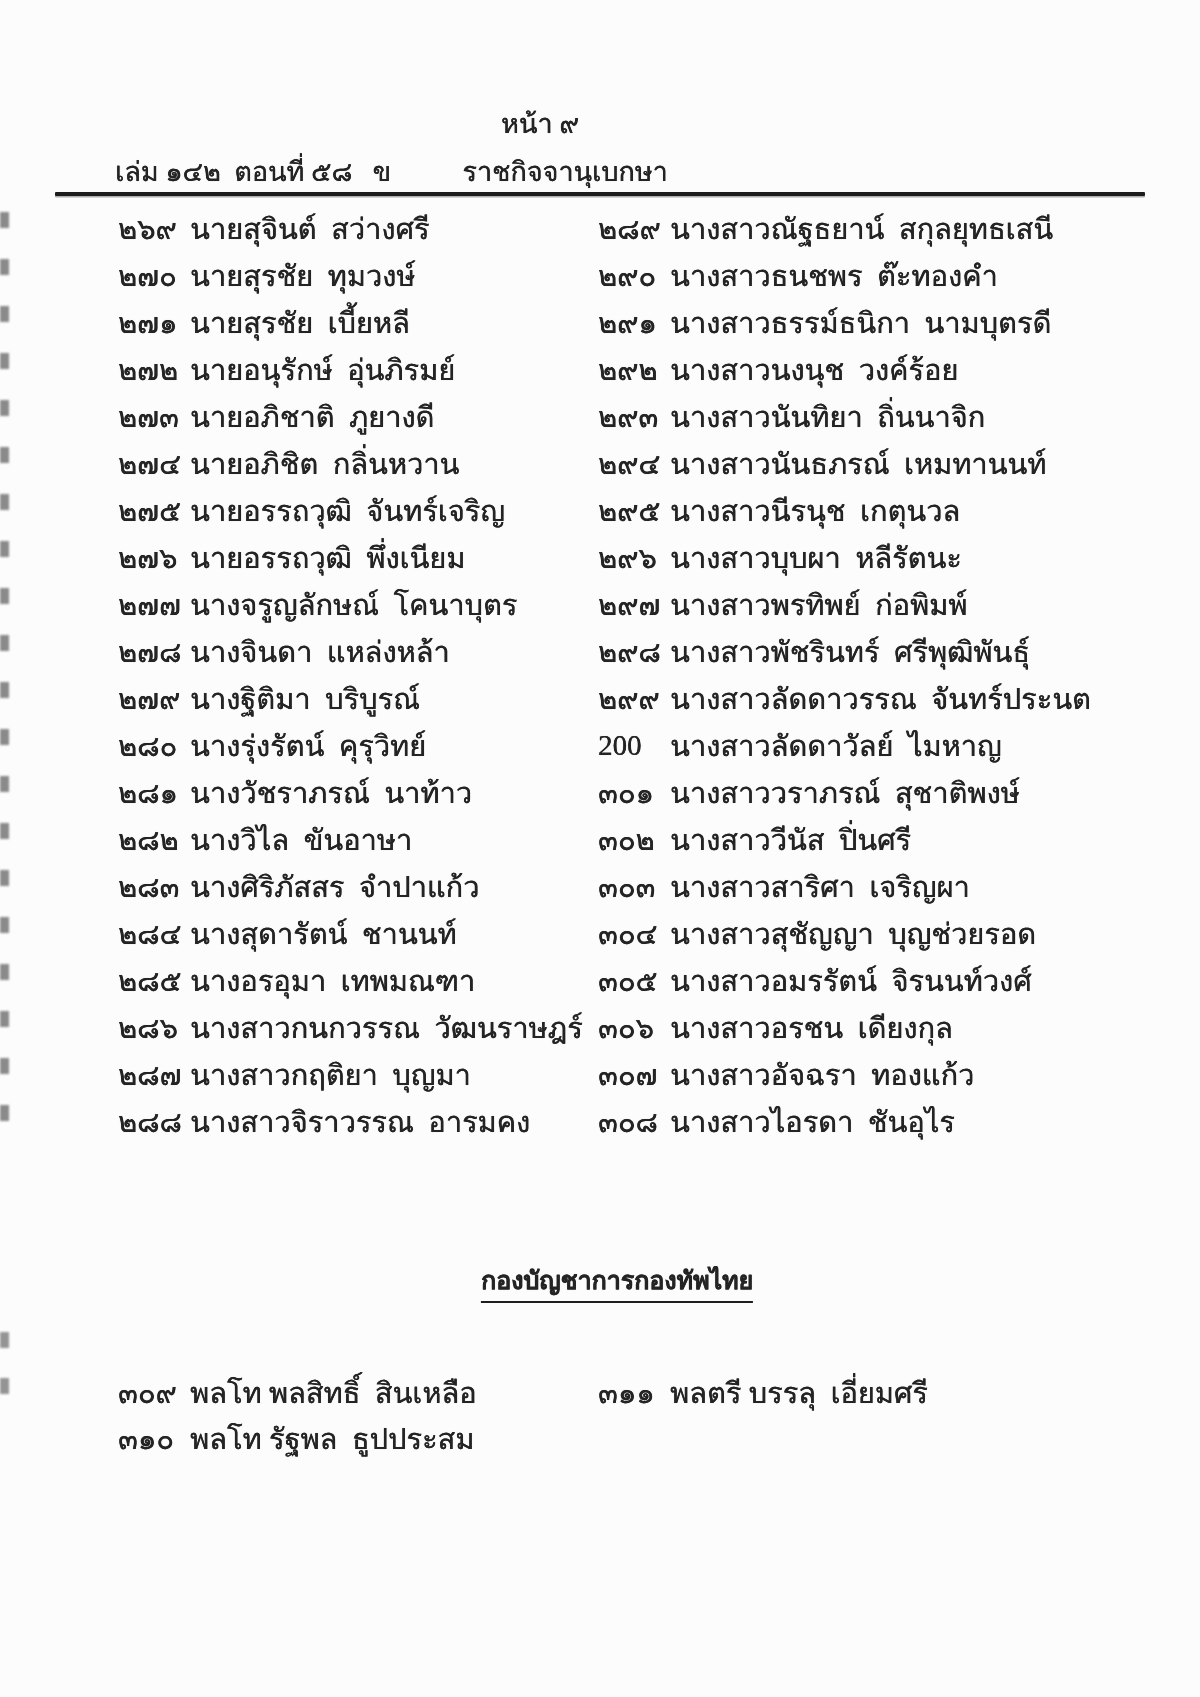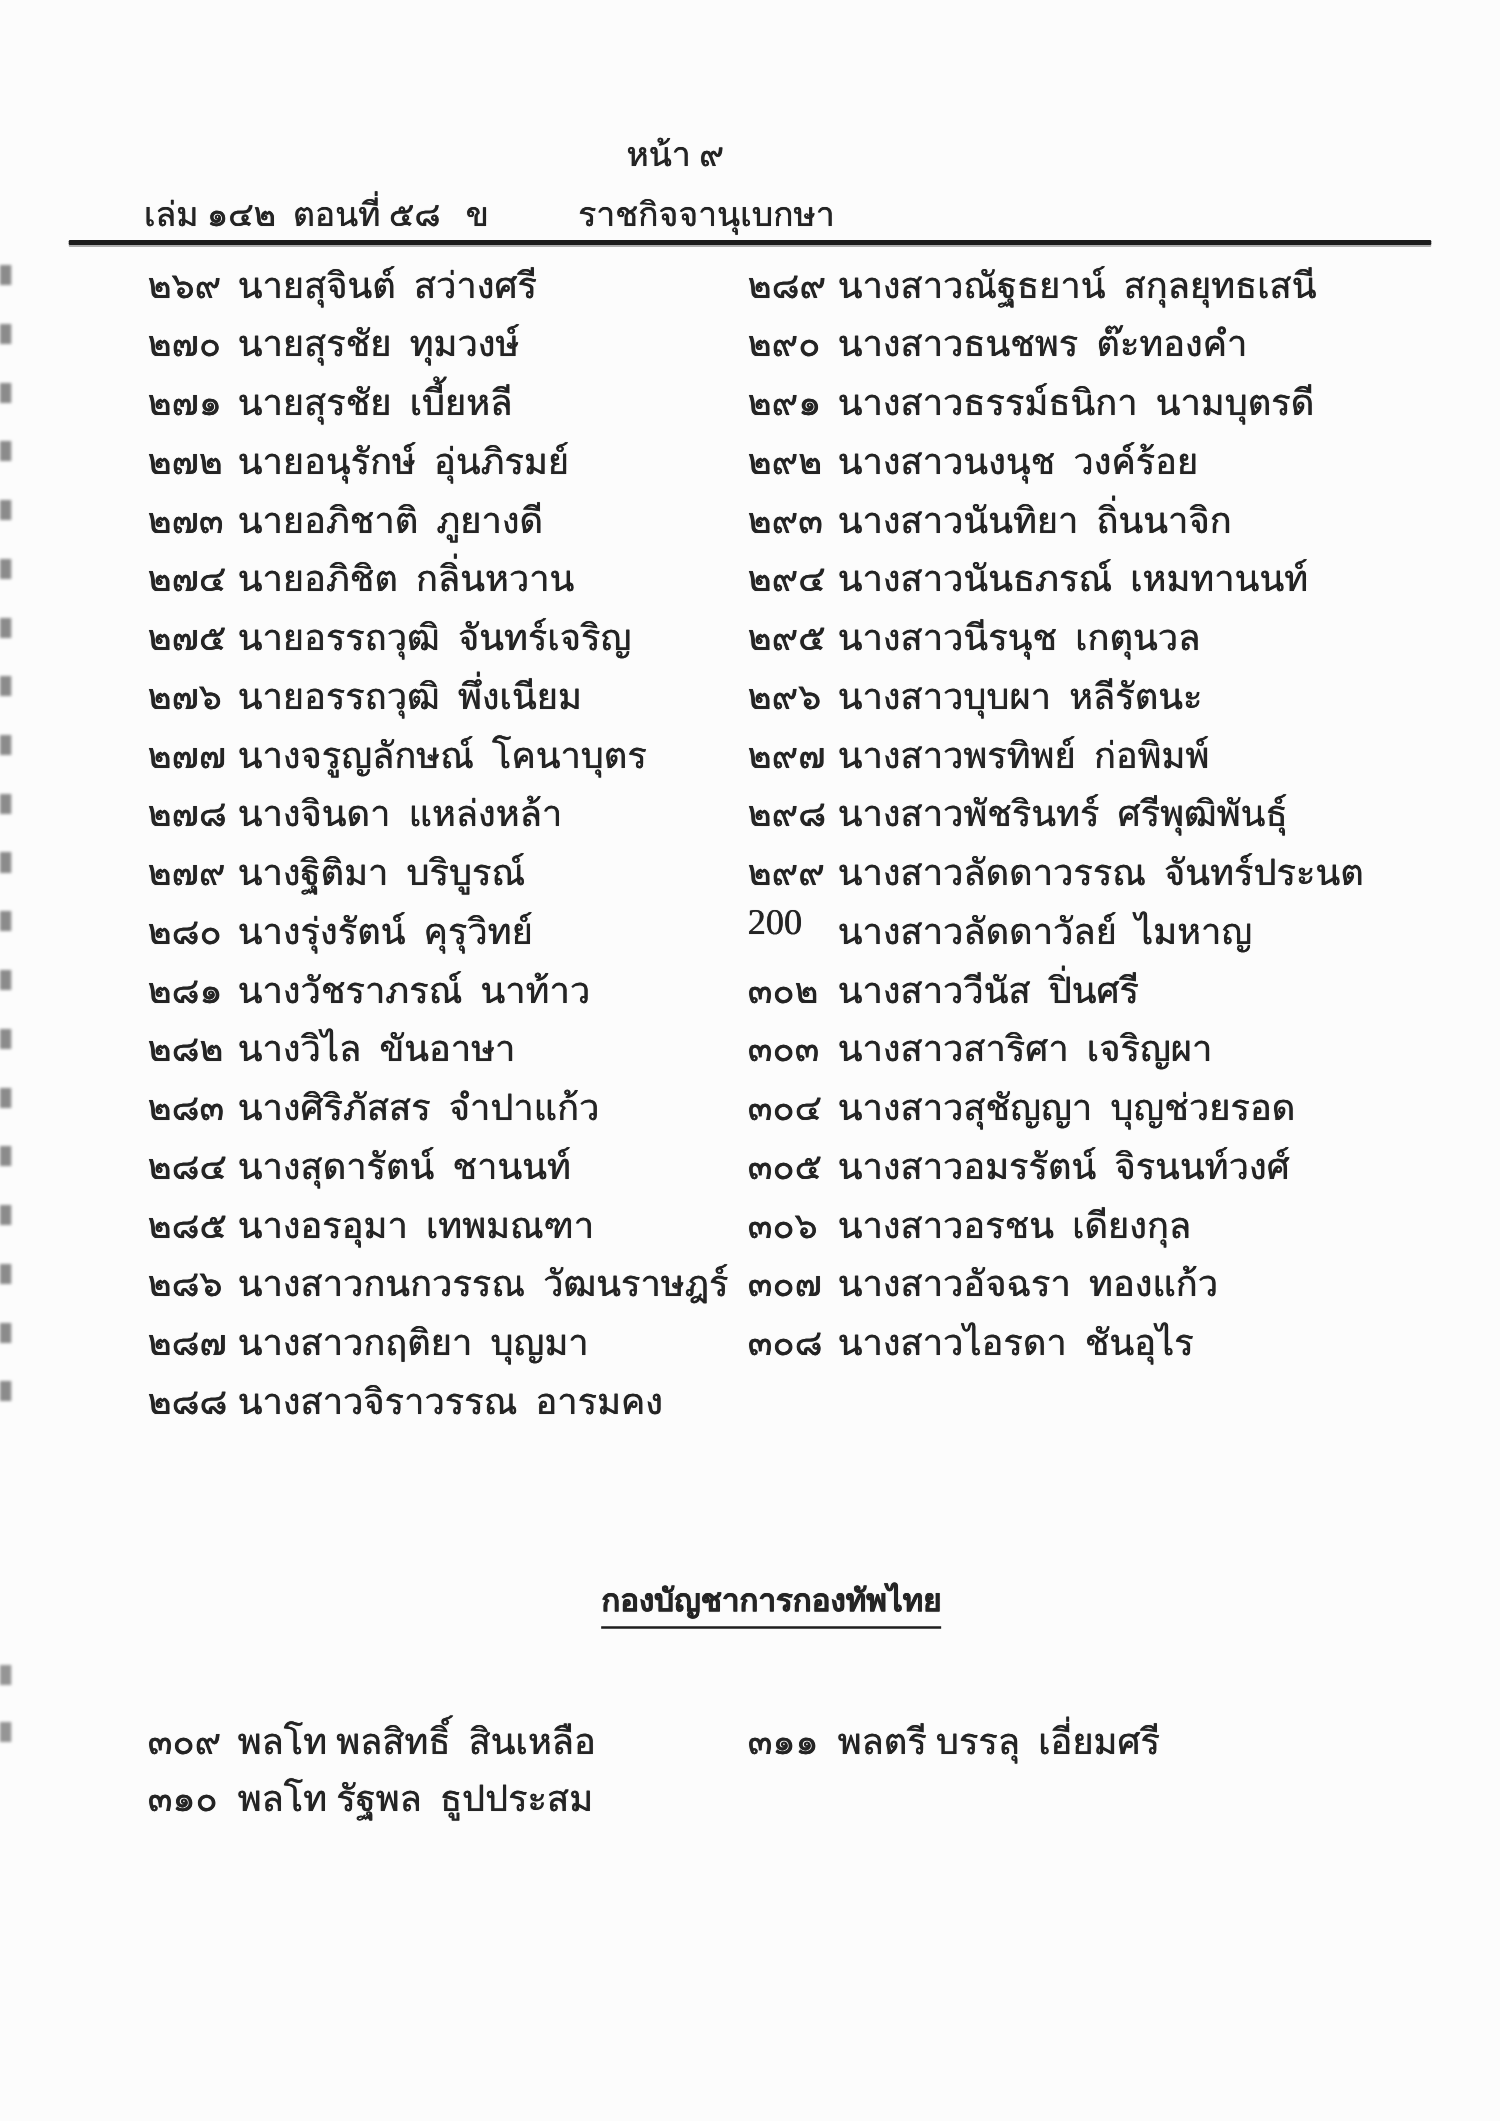--- a/index.html
+++ b/index.html
@@ -67,20 +67,21 @@
   
   .roster {
     position: absolute;
     top: 205px;
   }
   .roster.left-col  { left: 118px; width: 475px; }
   .roster.right-col { left: 598px; width: 520px; }
   .row {
     height: 47px;
     display: flex;
+    align-items: center;
     font-size: 29px;
   }
   .row .no {
     width: 72px;
     flex: 0 0 72px;
     text-shadow: 0.35px 0 0 currentColor, 0 0 0.8px rgba(70,70,70,0.45);
   }
   .row .nm {
     white-space: pre-wrap;
     text-shadow: 0.35px 0 0 currentColor, 0 0 0.8px rgba(70,70,70,0.45);
@@ -269,20 +270,24 @@
     </div>
     <div class="row">
       <span class="no">๒๙๙</span>
       <span class="nm">นางสาวลัดดาวรรณ  จันทร์ประนต</span>
     </div>
     <div class="row">
       <span class="no">200</span>
       <span class="nm">นางสาวลัดดาวัลย์  ไมหาญ</span>
     </div>
     <div class="row">
+      <span class="no">๓๐๑</span>
+      <span class="nm">นางสาววราภรณ์  สุชาติพงษ์</span>
+    </div>
+    <div class="row">
       <span class="no">๓๐๒</span>
       <span class="nm">นางสาววีนัส  ปิ่นศรี</span>
     </div>
     <div class="row">
       <span class="no">๓๐๓</span>
       <span class="nm">นางสาวสาริศา  เจริญผา</span>
     </div>
     <div class="row">
       <span class="no">๓๐๔</span>
       <span class="nm">นางสาวสุชัญญา  บุญช่วยรอด</span>

